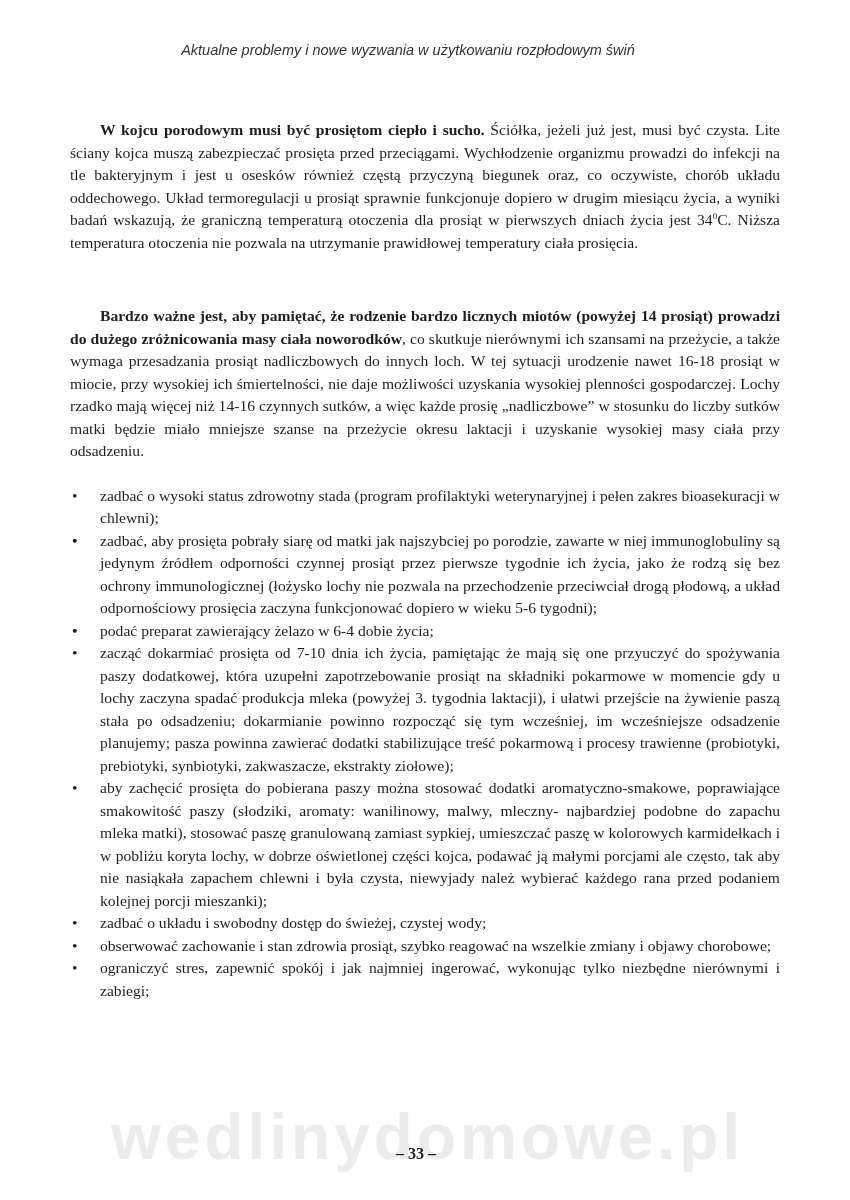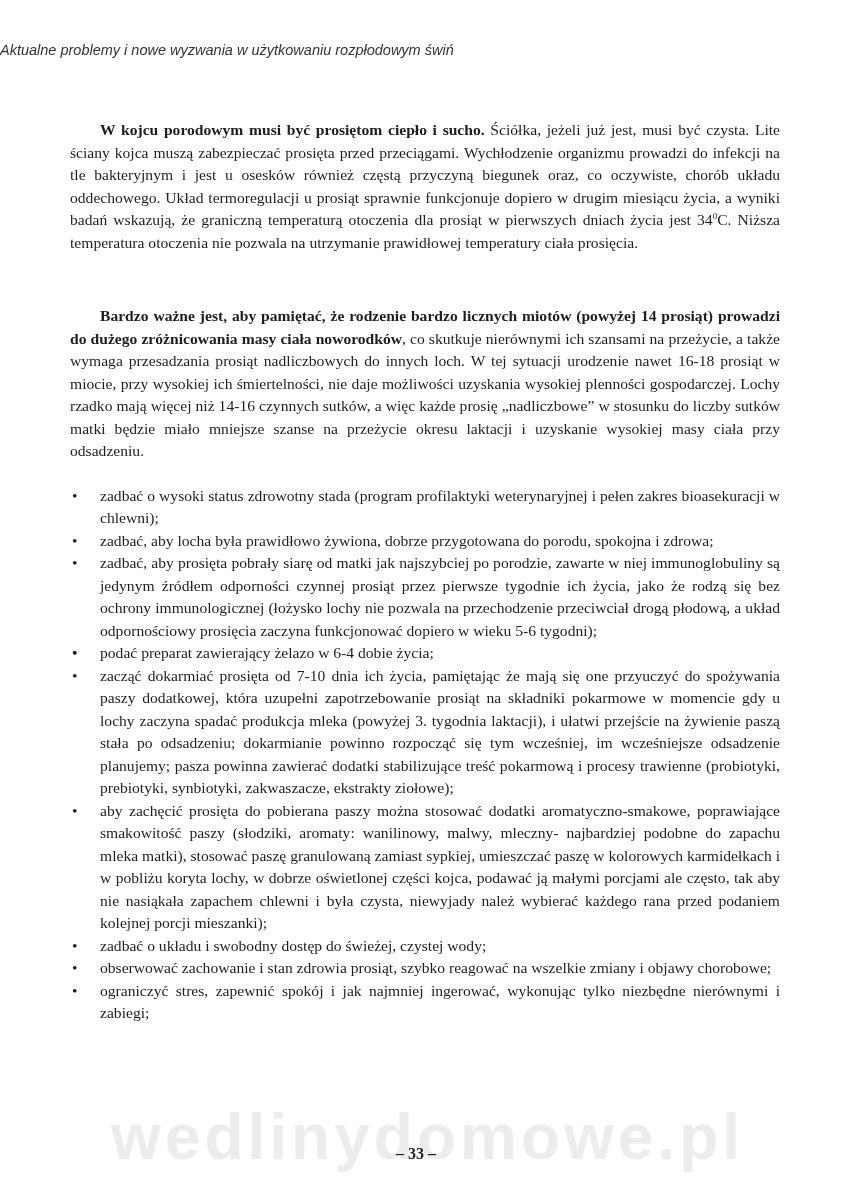--- a/index.html
+++ b/index.html
@@ -1,21 +1,21 @@
 <!DOCTYPE html>
 <html><head>
 <meta charset="utf-8">
 <style>
   html, body { margin: 0; padding: 0; }
   body {
     width: 850px; height: 1200px; background: #ffffff; position: relative; overflow: hidden;
     font-family: "Liberation Serif", serif; color: #1e1e1e;
   }
   .running-head {
-    position: absolute; top: 42px; left: 0; width: 816px; text-align: left;
+    position: absolute; top: 42px; left: 0; width: 816px; text-align: center;
     font-family: "Liberation Sans", sans-serif; font-style: italic; font-size: 14.5px; color: #333;
   }
   .content { position: absolute; top: 90px; left: 70px; width: 710px; }
   p { margin: 0; font-size: 15.6px; line-height: 22.5px; text-align: justify; }
   p.indent { text-indent: 30px; margin-top: 29px; }
   .gap { height: 22px; }
   b { font-weight: bold; }
   sup { font-size: 9px; vertical-align: 6px; line-height: 0; }
   ul { list-style: none; margin: 0; padding: 0; }
   li { position: relative; padding-left: 30px; font-size: 15.6px; line-height: 22.5px; text-align: justify; }
@@ -35,21 +35,21 @@
 
 <div class="running-head">Aktualne problemy i nowe wyzwania w użytkowaniu rozpłodowym świń</div>
 
 <div class="content">
   <p class="indent"><b>W kojcu porodowym musi być prosiętom ciepło i sucho.</b><span> Ściółka, jeżeli już jest, musi być czysta. Lite ściany kojca muszą zabezpieczać prosięta przed przeciągami. Wychłodzenie organizmu prowadzi do infekcji na tle bakteryjnym i jest u osesków również częstą przyczyną biegunek oraz, co oczywiste, chorób układu oddechowego. Układ termoregulacji u prosiąt sprawnie funkcjonuje dopiero w drugim miesiącu życia, a wyniki badań wskazują, że graniczną temperaturą otoczenia dla prosiąt w pierwszych dniach życia jest 34</span><sup>0</sup><span>C. Niższa temperatura otoczenia nie pozwala na utrzymanie prawidłowej temperatury ciała prosięcia.</span></p>
   <div class="gap"></div>
   <p class="indent"><b>Bardzo ważne jest, aby pamiętać, że rodzenie bardzo licznych miotów (powyżej 14 prosiąt) prowadzi do dużego zróżnicowania masy ciała noworodków</b><span>, co skutkuje nierównymi ich szansami na przeżycie, a także wymaga przesadzania prosiąt nadliczbowych do innych loch. W tej sytuacji urodzenie nawet 16-18 prosiąt w miocie, przy wysokiej ich śmiertelności, nie daje możliwości uzyskania wysokiej plenności gospodarczej. Lochy rzadko mają więcej niż 14-16 czynnych sutków, a więc każde prosię „nadliczbowe” w stosunku do liczby sutków matki będzie miało mniejsze szanse na przeżycie okresu laktacji i uzyskanie wysokiej masy ciała przy odsadzeniu.</span></p>
   <div class="gap"></div>
   <ul>
     <li><span class="bullet">•</span><span>zadbać o wysoki status zdrowotny stada (program profilaktyki weterynaryjnej i pełen zakres bioasekuracji w chlewni);</span></li>
-    <li><span class="bullet">•</span><span>zadbać, aby locha była prawidłowo żywiona, dobrze przygotowana do porodu, spokojna i zdrowa;</span></li>
+    <li><span class="bullet">•</span></li>
     <li><span class="bullet">•</span><span>zadbać, aby prosięta pobrały siarę od matki jak najszybciej po porodzie, zawarte w niej immunoglobuliny są jedynym źródłem odporności czynnej prosiąt przez pierwsze tygodnie ich życia, jako że rodzą się bez ochrony immunologicznej (łożysko lochy nie pozwala na przechodzenie przeciwciał drogą płodową, a układ odpornościowy prosięcia zaczyna funkcjonować dopiero w wieku 5-6 tygodni);</span></li>
     <li><span class="bullet">•</span></li>
     <li><span class="bullet">•</span><span>podać preparat zawierający żelazo w 6-4 dobie życia;</span></li>
     <li><span class="bullet">•</span><span>zacząć dokarmiać prosięta od 7-10 dnia ich życia, pamiętając że mają się one przyuczyć do spożywania paszy dodatkowej, która uzupełni zapotrzebowanie prosiąt na składniki pokarmowe w momencie gdy u lochy zaczyna spadać produkcja mleka (powyżej 3. tygodnia laktacji), i ułatwi przejście na żywienie paszą stała po odsadzeniu; dokarmianie powinno rozpocząć się tym wcześniej, im wcześniejsze odsadzenie planujemy; pasza powinna zawierać dodatki stabilizujące treść pokarmową i procesy trawienne (probiotyki, prebiotyki, synbiotyki, zakwaszacze, ekstrakty ziołowe);</span></li>
     <li><span class="bullet">•</span><span>aby zachęcić prosięta do pobierana paszy można stosować dodatki aromatyczno-smakowe, poprawiające smakowitość paszy (słodziki, aromaty: wanilinowy, malwy, mleczny- najbardziej podobne do zapachu mleka matki), stosować paszę granulowaną zamiast sypkiej, umieszczać paszę w kolorowych karmidełkach i w pobliżu koryta lochy, w dobrze oświetlonej części kojca, podawać ją małymi porcjami ale często, tak aby nie nasiąkała zapachem chlewni i była czysta, niewyjady należ wybierać każdego rana przed podaniem kolejnej porcji mieszanki);</span></li>
     <li><span class="bullet">•</span><span>zadbać o układu i swobodny dostęp do świeżej, czystej wody;</span></li>
     <li><span class="bullet">•</span><span>obserwować zachowanie i stan zdrowia prosiąt, szybko reagować na wszelkie zmiany i objawy chorobowe;</span></li>
     <li><span class="bullet">•</span><span>ograniczyć stres, zapewnić spokój i jak najmniej ingerować, wykonując tylko niezbędne nierównymi i zabiegi;</span></li>
   </ul>
 </div>

